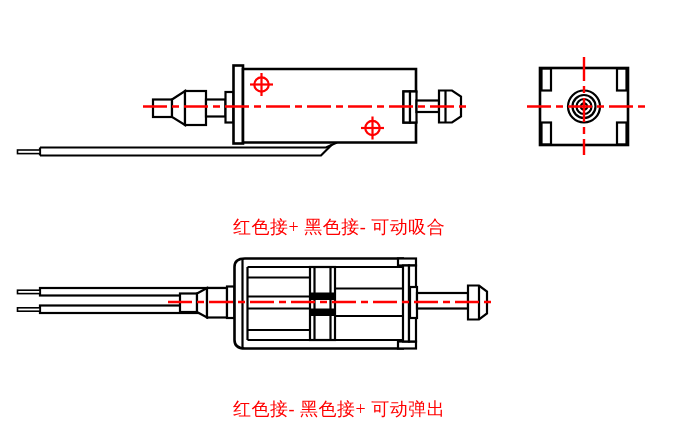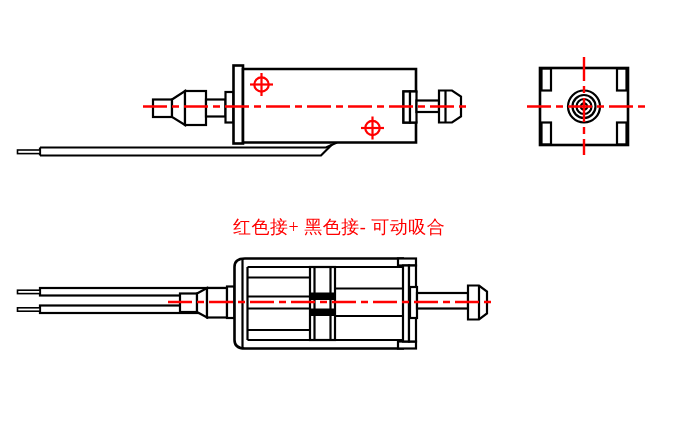--- a/index.html
+++ b/index.html
@@ -132,13 +132,14 @@
         <rect class="kw" x="410" y="287" width="7" height="31"></rect>
         <rect class="kw" x="417" y="293" width="51" height="15.5"></rect>
         <path class="kw" d="M468,285.5 H479 L487,291.5 V313.5 L479,319.5 H468 Z"></path>
         <line class="k" x1="479" y1="285.5" x2="479" y2="319.5"></line>
       </g>
       <line class="cl" x1="168" y1="302" x2="491" y2="302"></line>
     </g>
   </svg>
 
   <div class="anno anno-top">红色接+ 黑色接- 可动吸合</div>
+  <div class="anno anno-bottom">红色接- 黑色接+ 可动弹出</div>
 </div>
 
 </body></html>

